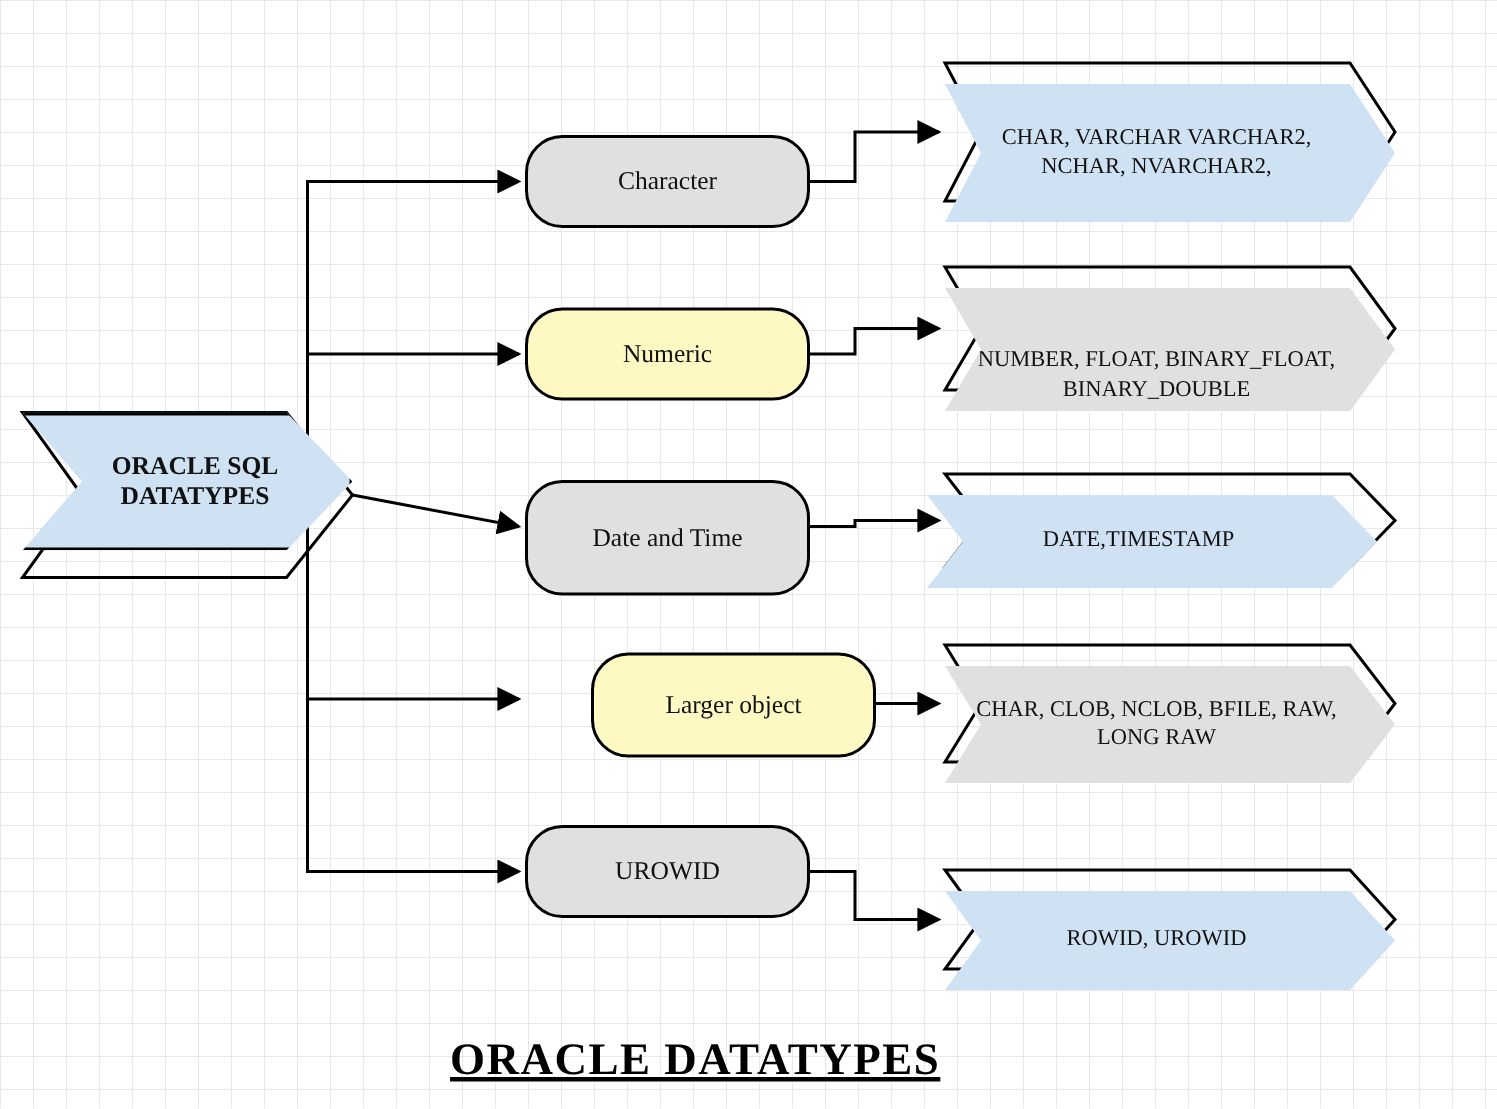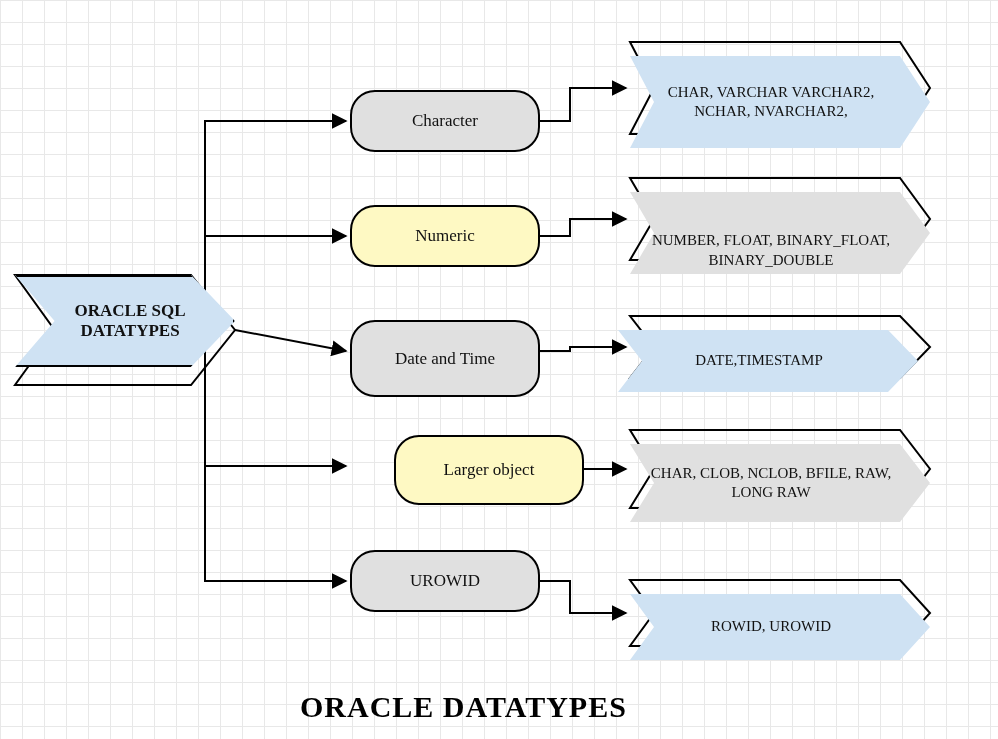--- a/index.html
+++ b/index.html
@@ -151,17 +151,17 @@
         <span>CHAR, CLOB, NCLOB, BFILE, RAW, LONG RAW</span>
       </div>
       <div class="cat grey" style="left: 350px; top: 550px; width: 190px; height: 62px;">
         <span>UROWID</span>
       </div>
       <div class="det blue" style="left: 630px; top: 580px; width: 300px; height: 66px;">
         <span>ROWID, UROWID</span>
       </div>
     </div>
 
-  <div class="title" id="title" style="left: 300px; top: 690px;">
+  <div class="title" id="title" style="left: 300px; top: 690px; text-decoration: underline;">
     <span>ORACLE DATATYPES</span>
   </div>
 
 </div>
 
 </body></html>

